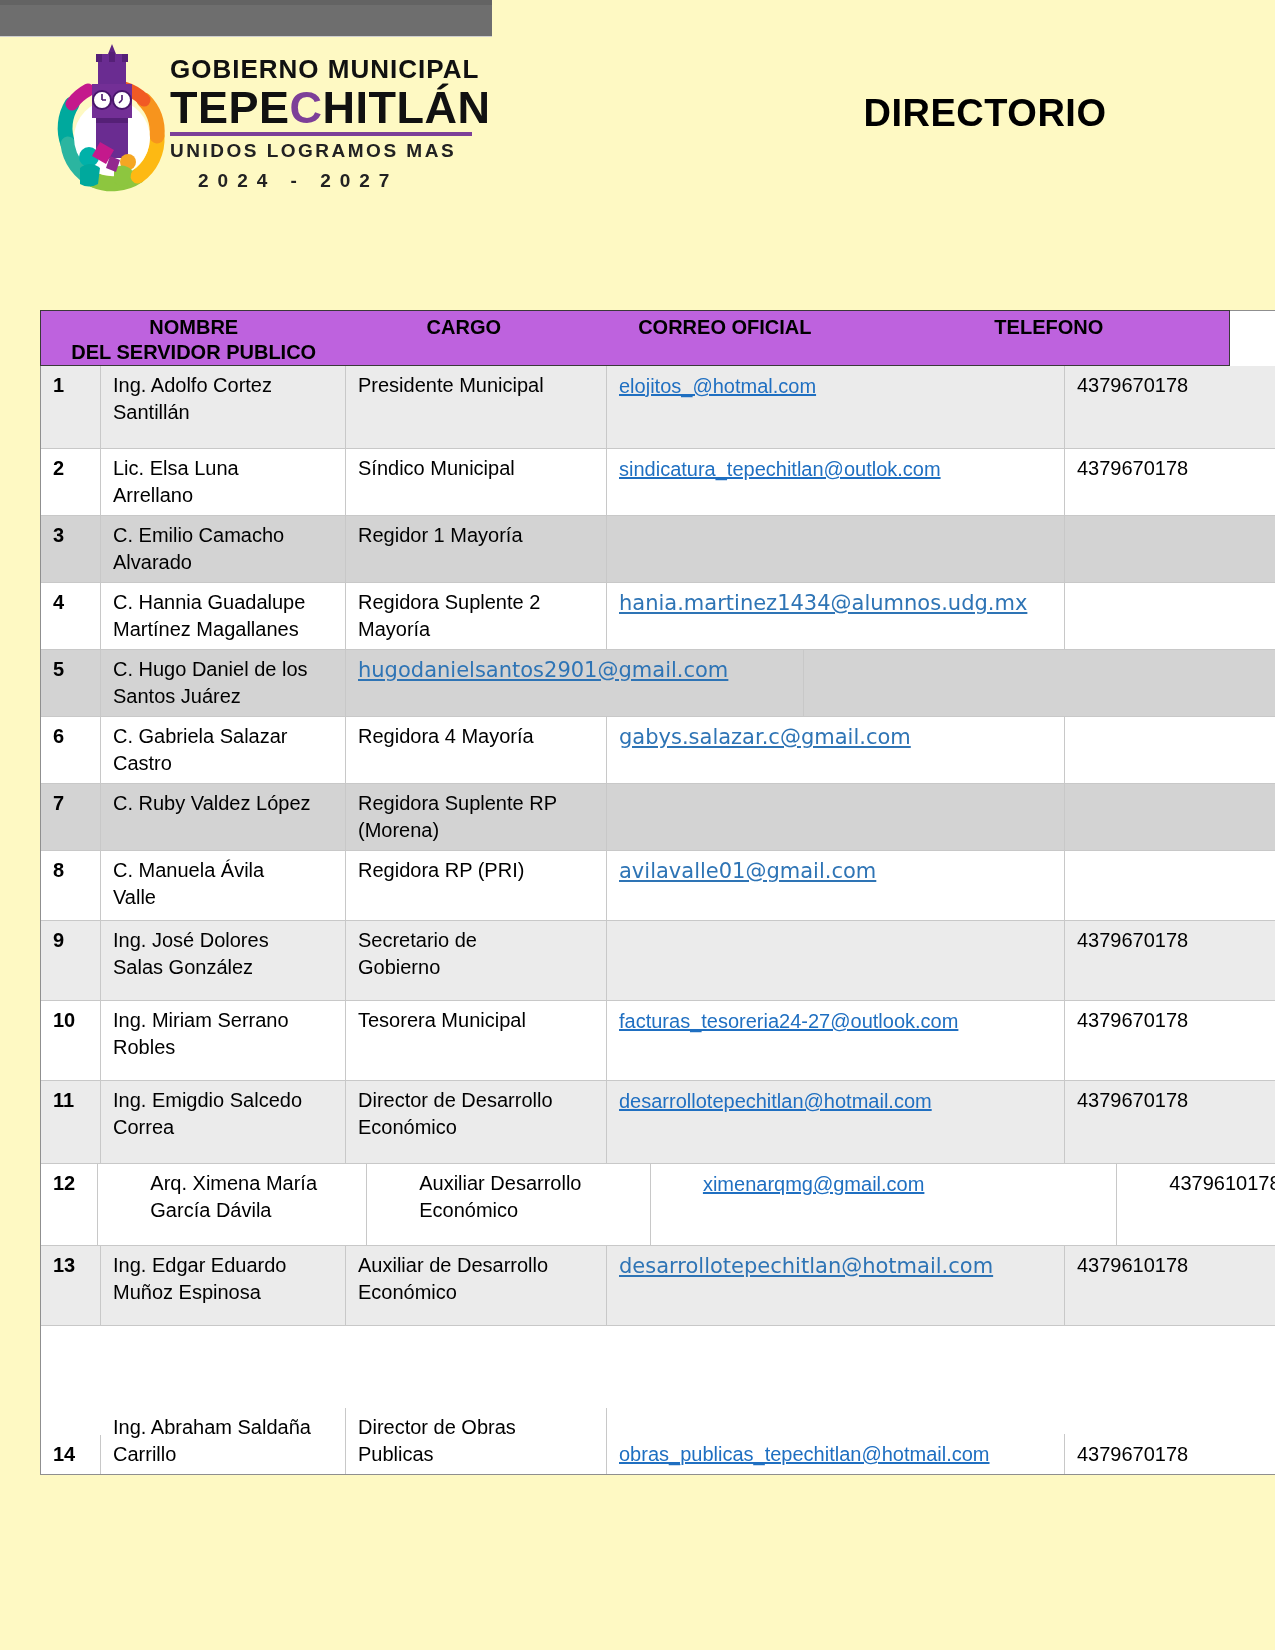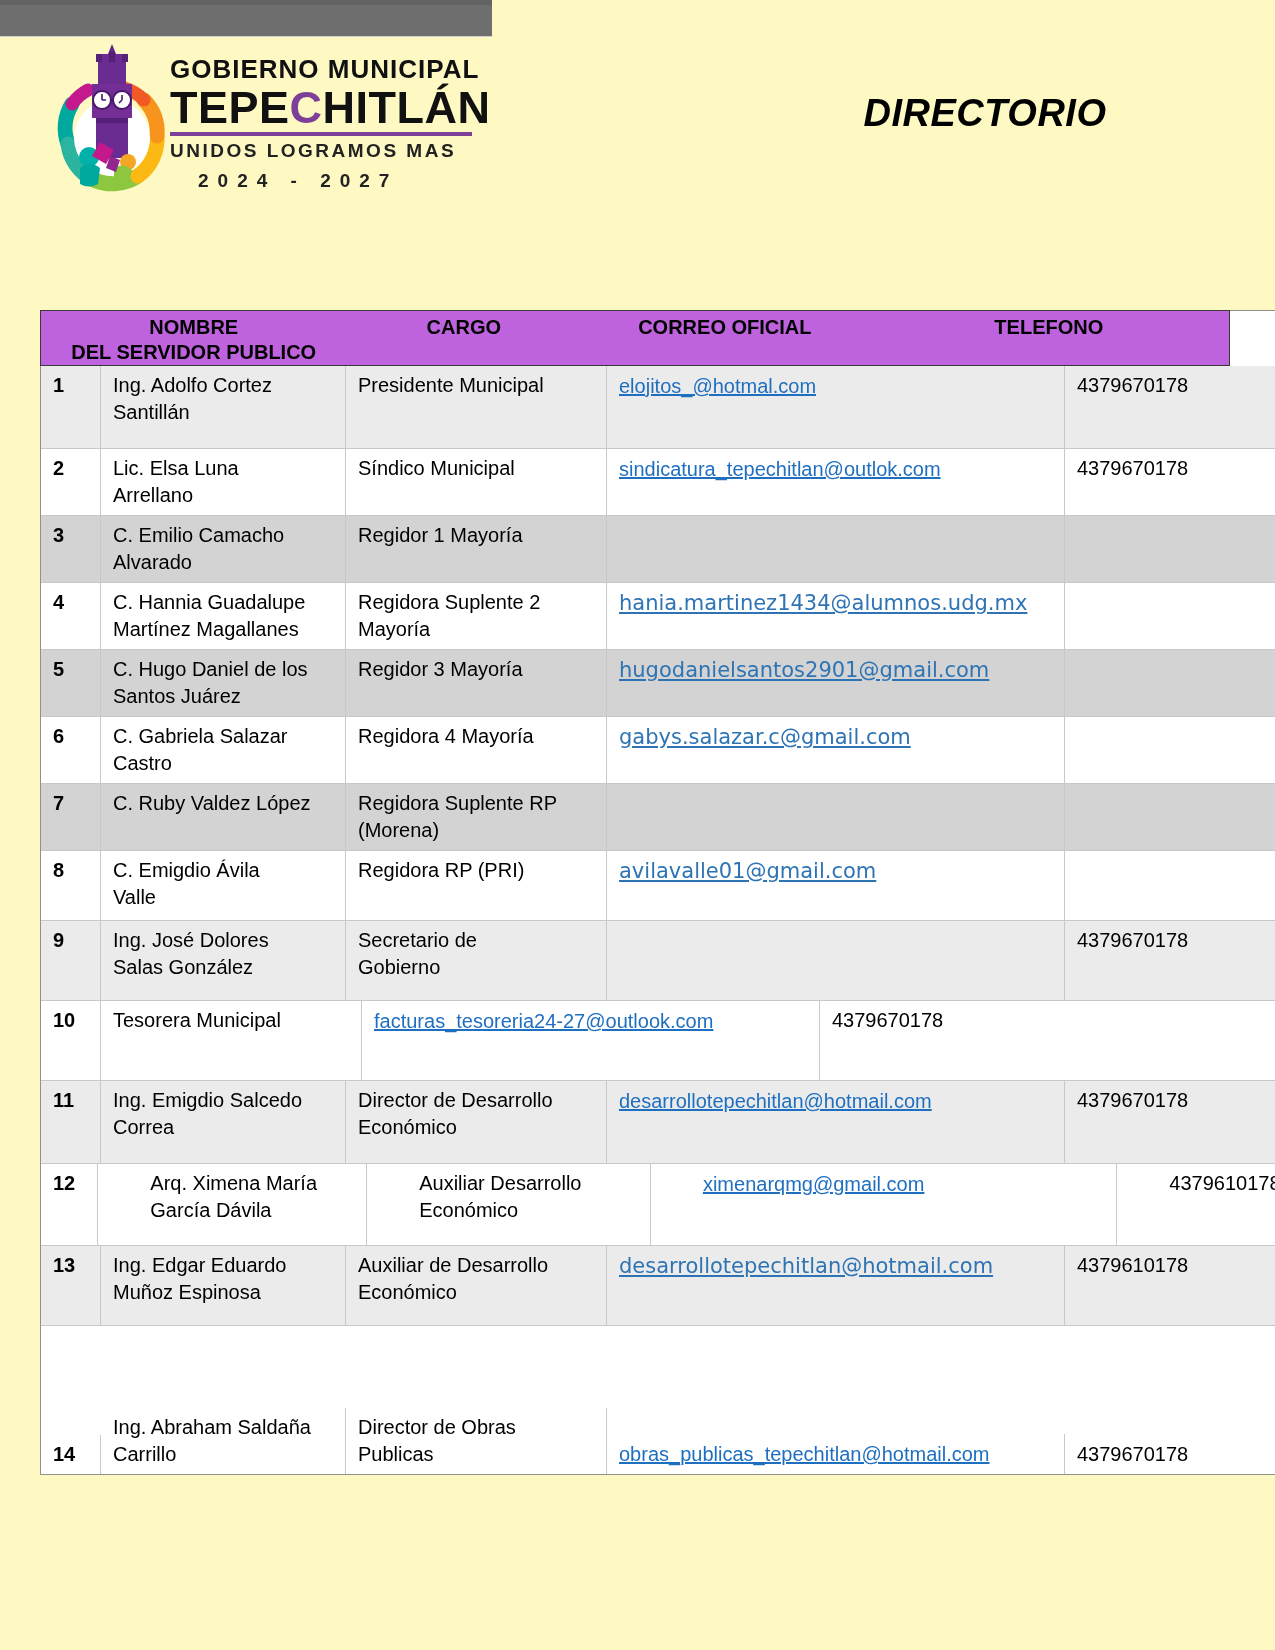--- a/index.html
+++ b/index.html
@@ -21,21 +21,21 @@
   .logo-text { position:absolute; left:118px; top:12px; width:350px; text-align:left; }
   .logo-line1 { font-size:26px; font-weight:800; letter-spacing:1px; color:#111; }
   .logo-line2 { font-size:45px; font-weight:800; letter-spacing:0.5px; color:#111; line-height:46px; }
   .logo-line2 .accent-c { color:#7d3f98; }
   .logo-underline { width:302px; height:4px; background:#7d3f98; margin:1px 0 4px 0; }
   .logo-line3 { font-size:19px; font-weight:800; letter-spacing:2.5px; color:#222; }
   .logo-line4 { font-size:19px; font-weight:800; letter-spacing:9px; color:#222; margin-top:8px; margin-left:28px; }
   
   .doc-title {
     position:absolute; left:820px; top:92px; width:330px; text-align:center;
-    font-size:38px; font-weight:bold; letter-spacing:0.5px; color:#000;font-style:italic;
+    font-size:38px; font-weight:bold; letter-spacing:0.5px; color:#000;
   }
   
   .dir-table {
     position:absolute; left:40px; top:310px; width:1272px;
     border:1px solid #8f8f8f; background:#fff;
   }
   .thead {
     display:flex; width:100%; height:56px; background:#be62de;
     border:1px solid #3a3a3a; margin:-1px -1px 0 -1px; width:1190px;
     color:#000; font-weight:bold; font-size:20px; line-height:25px;
@@ -160,21 +160,20 @@
 Martínez Magallanes</div>
           <div class="td c-cargo">Regidora Suplente 2
 Mayoría</div>
           <div class="td c-mail"><a class="mail f-calibri">hania.martinez1434@alumnos.udg.mx</a></div>
           <div class="td c-tel"></div>
         </div>
         <div class="tr shade-dark" style="min-height: 65px;">
           <div class="td c-num">5</div>
           <div class="td c-name">C. Hugo Daniel de los
 Santos Juárez</div>
-          <div class="td c-cargo">Regidor 3 Mayoría</div>
           <div class="td c-mail"><a class="mail f-calibri">hugodanielsantos2901@gmail.com</a></div>
           <div class="td c-tel"></div>
         </div>
         <div class="tr shade-white" style="min-height: 65px;">
           <div class="td c-num">6</div>
           <div class="td c-name">C. Gabriela Salazar
 Castro</div>
           <div class="td c-cargo">Regidora 4 Mayoría</div>
           <div class="td c-mail"><a class="mail f-calibri">gabys.salazar.c@gmail.com</a></div>
           <div class="td c-tel"></div>
@@ -182,37 +181,39 @@
         <div class="tr shade-dark" style="min-height: 65px;">
           <div class="td c-num">7</div>
           <div class="td c-name">C. Ruby Valdez López</div>
           <div class="td c-cargo">Regidora Suplente RP
 (Morena)</div>
           <div class="td c-mail"></div>
           <div class="td c-tel"></div>
         </div>
         <div class="tr shade-white" style="min-height: 70px;">
           <div class="td c-num">8</div>
-          <div class="td c-name">C. Emigdio Ávila
+          <div class="td c-name">C. Manuela Ávila
 Valle</div>
           <div class="td c-cargo">Regidora RP (PRI)</div>
           <div class="td c-mail"><a class="mail f-calibri">avilavalle01@gmail.com</a></div>
           <div class="td c-tel"></div>
         </div>
         <div class="tr shade-light" style="min-height: 80px;">
           <div class="td c-num">9</div>
           <div class="td c-name">Ing. José Dolores
 Salas González</div>
           <div class="td c-cargo">Secretario de
 Gobierno</div>
           <div class="td c-mail"></div>
           <div class="td c-tel">4379670178</div>
         </div>
         <div class="tr shade-white" style="min-height: 80px;">
           <div class="td c-num">10</div>
+          <div class="td c-name">Ing. Miriam Serrano
+Robles</div>
           <div class="td c-cargo">Tesorera Municipal</div>
           <div class="td c-mail"><a class="mail f-arial">facturas_tesoreria24-27@outlook.com</a></div>
           <div class="td c-tel">4379670178</div>
         </div>
         <div class="tr shade-light" style="min-height: 83px;">
           <div class="td c-num">11</div>
           <div class="td c-name">Ing. Emigdio Salcedo
 Correa</div>
           <div class="td c-cargo">Director de Desarrollo
 Económico</div>

